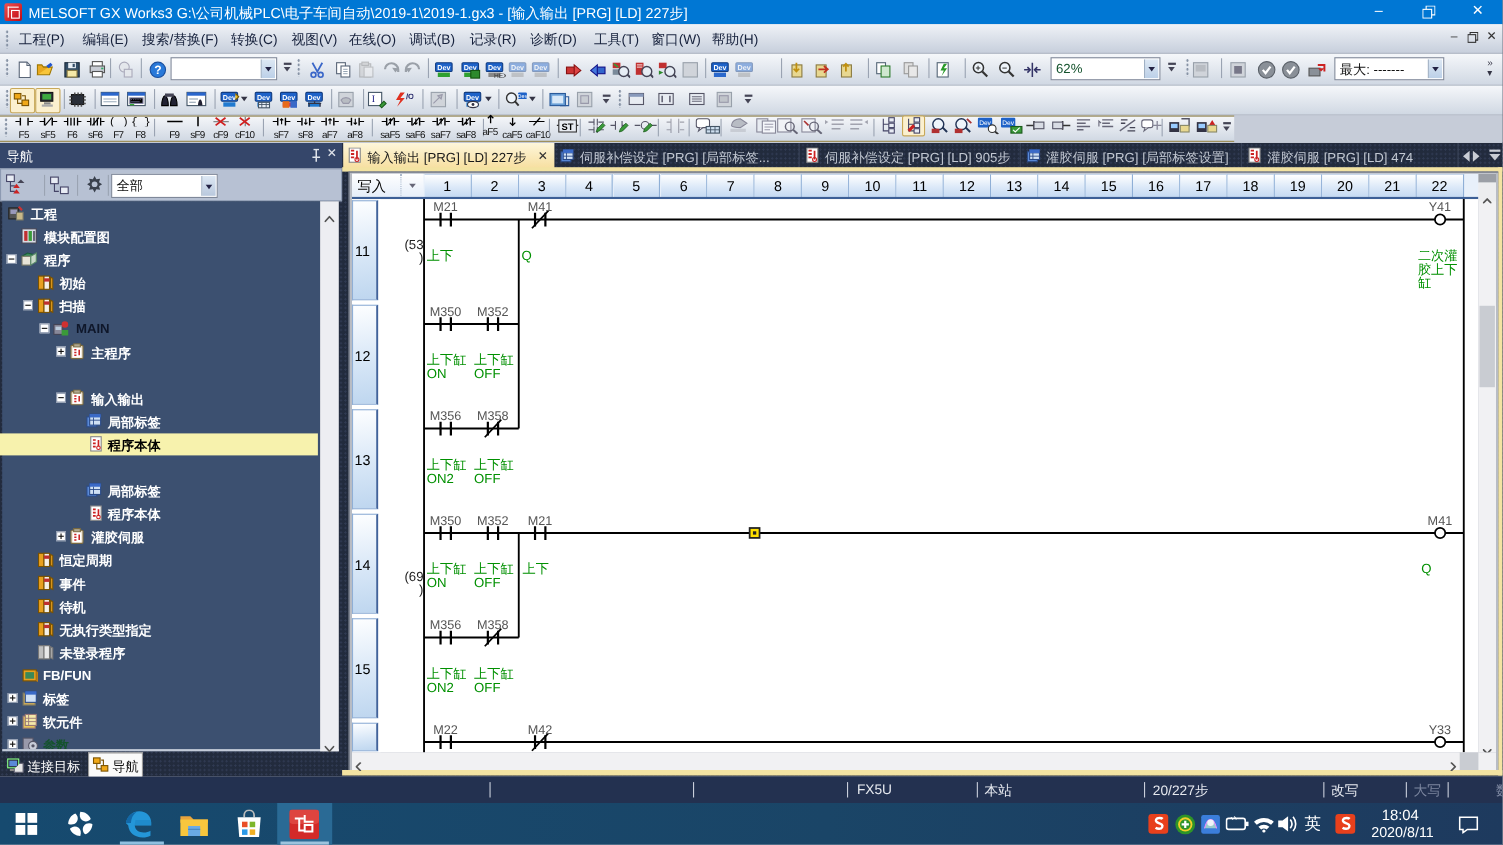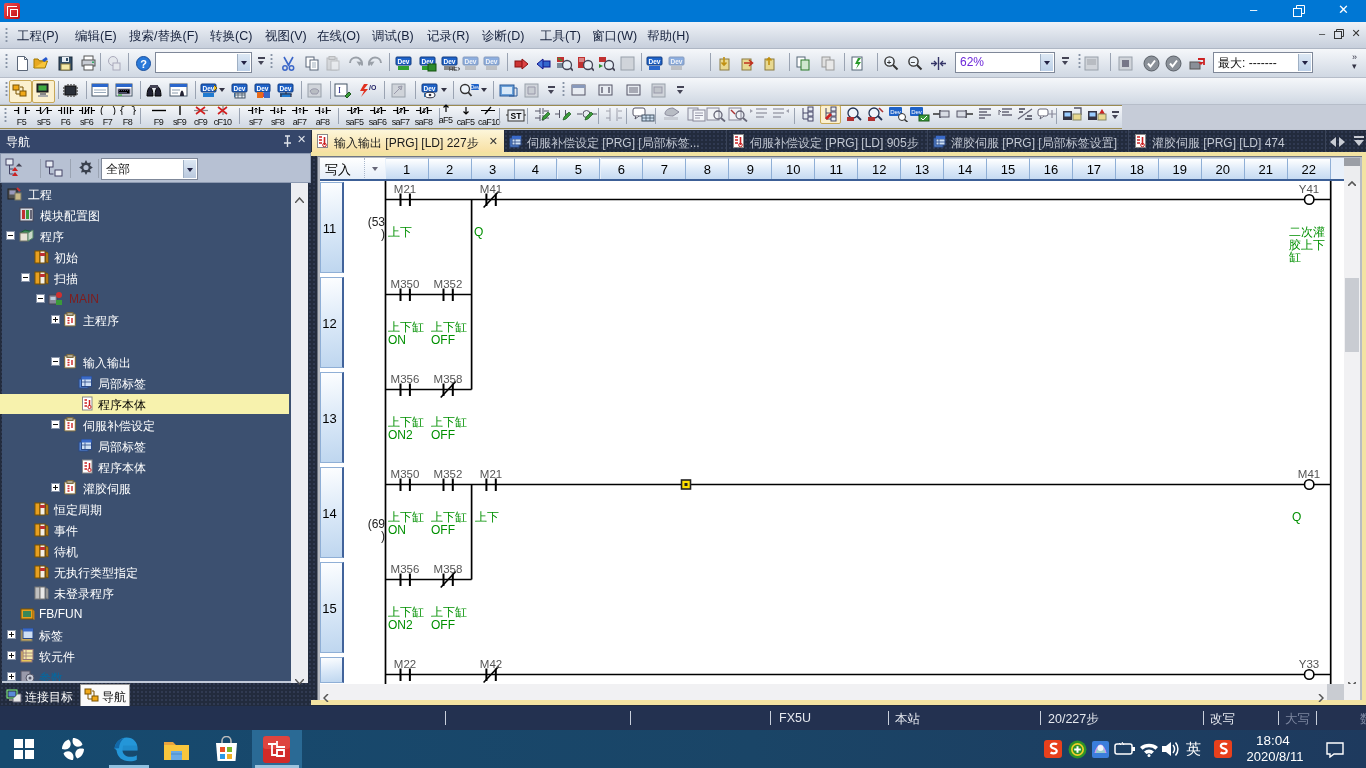--- a/index.html
+++ b/index.html
@@ -53,20 +53,21 @@
 #statusbar{position:absolute;left:0;top:706px;width:1366px;height:24px;background:#233150;color:#e6e9ef;font-size:12.5px;}
 #statusbar .st{position:absolute;top:5px;white-space:nowrap;text-align:center;}
 #statusbar .sep{position:absolute;top:5px;width:1px;height:14px;background:#c9cfdb;}
 #statusbar .dis{color:#7d87a0;}
 #taskbar{position:absolute;left:0;top:730px;width:1366px;height:38px;background:linear-gradient(90deg,#164a6f,#1a4567 55%,#1e3a5e);color:#fff;}
 .tkico{position:absolute;}
 </style></head>
 <body>
 <div id="titlebar">
   <div id="tb-ico"></div>
+  <div class="ttext">MELSOFT GX Works3 G:\公司机械PLC\电子车间自动\2019-1\2019-1.gx3 - [输入输出 [PRG] [LD] 227步]</div>
   <div class="wbtn" style="left:1231px;">–</div>
   <div class="wbtn" style="left:1276px;"><svg width="12" height="12" style="margin-top:5px;">
         <rect x="0.5" y="3.5" width="8" height="8" fill="none" stroke="#fff"></rect>
         <path d="M3.5 3.5v-3h8v8h-3" fill="none" stroke="#fff"></path>
       </svg></div>
   <div class="wbtn" style="left:1321px;">✕</div>
 </div>
 <div id="menubar">
   <div class="grip" style="left:5px;top:5px;height:17px;"></div>
   <div class="mitem" style="left:17px;">工程(P)</div>
@@ -285,21 +286,21 @@
       <circle cx="6.5" cy="6.5" r="4.6" fill="#eef4fa" stroke="#333" stroke-width="1.4"></circle>
       <text x="6.2" y="9.5" font-size="8" font-weight="bold" font-family="Liberation Sans" fill="#333" text-anchor="middle">−</text>
       <path d="M10 10l4.5 4.5" stroke="#333" stroke-width="2"></path>
     </svg></div>
 <div class="ti" style="left:930px;top:55px;width:17px;height:17px;"><svg width="17" height="17" viewBox="0 0 17 17" style="">
       <path d="M8.5 2v13" stroke="#336" stroke-width="1.4"></path>
       <path d="M1 8.5h5M16 8.5h-5" stroke="#336" stroke-width="1.4"></path>
       <path d="M4 6l2.5 2.5L4 11M13 6l-2.5 2.5L13 11" fill="none" stroke="#336" stroke-width="1.4"></path>
     </svg></div>
 <div class="combo" style="left:955px;top:52px;width:100px;height:21px;">
-    <span style="position:absolute;left:4px;top:2px;font-size:12px;color:#6d28d9;white-space:nowrap;">62%</span>
+    <span style="position:absolute;left:4px;top:2px;font-size:12px;color:#14532d;white-space:nowrap;">62%</span>
     <div style="position:absolute;right:1px;top:1px;bottom:1px;width:13px;background:linear-gradient(#dde8f4,#bcd0e8);border-left:1px solid #9fb0c4;">
       <div style="position:absolute;left:3px;top:7px;width:0;height:0;border:3.5px solid transparent;border-top:4.5px solid #224;"></div>
     </div>
   </div>
 <div style="position:absolute;left:1062px;top:55px;width:9px;height:14px;">
     <div style="position:absolute;left:0;top:2px;width:7px;height:1.5px;background:#445;"></div>
     <div style="position:absolute;left:0;top:6px;width:0;height:0;border:3.5px solid transparent;border-top:4.5px solid #445;"></div>
   </div>
 <div class="grip" style="left:1078px;top:53px;height:17px;"></div>
 <div class="ti" style="left:1083px;top:55px;width:17px;height:17px;"><svg width="17" height="17" viewBox="0 0 17 17" style="">
@@ -1058,21 +1059,21 @@
         </svg></div>
 <div class="tsep" style="left:97px;top:5px;height:19px;"></div>
 <div class="combo" style="left:100px;top:4px;width:97px;height:22px;">
         <span style="position:absolute;left:4px;top:2px;font-size:12px;color:#111;white-space:nowrap;">全部</span>
         <div style="position:absolute;right:1px;top:1px;bottom:1px;width:13px;background:linear-gradient(#dde8f4,#b9c8dd);border-left:1px solid #9fb0c4;">
           <div style="position:absolute;left:3px;top:8px;width:0;height:0;border:3.5px solid transparent;border-top:4.5px solid #224;"></div>
         </div>
       </div>
     </div>
   <div id="navtreebg"></div>
-  <div style="position:absolute;left:0;top:0;width:311px;height:552px;overflow:hidden;">
+  <div style="position:absolute;left:0;top:0;width:311px;height:552px;overflow:hidden;font-weight:bold;">
       <div class="trow" style="top:54px;">
         <span class="tico" style="left:7px;"><svg width="15" height="15" viewBox="0 0 15 15" style="">
             <rect x="1" y="3" width="9" height="10" fill="#555" stroke="#222"></rect>
             <rect x="2.5" y="4.5" width="6" height="4" fill="#99b"></rect>
             <rect x="8" y="7" width="6" height="7" fill="#c8b888" stroke="#776"></rect>
             <path d="M10 2l3 3" stroke="#c33" stroke-width="2"></path>
           </svg></span>
         <span class="txt" style="left:28px;color:#fff;">工程</span>
       </div>
       <div class="trow" style="top:75px;">
@@ -1119,21 +1120,21 @@
       <div class="trow" style="top:159px;">
         <span class="exp" style="left:36px;">
           <i></i>
         </span>
         <span class="tico" style="left:48px;"><svg width="15" height="15" viewBox="0 0 15 15" style="">
             <rect x="1" y="4" width="8" height="9" fill="#889" stroke="#445"></rect>
             <rect x="2.5" y="6" width="5" height="3" fill="#bcd"></rect>
             <circle cx="11" cy="4" r="3" fill="#d03030"></circle>
             <rect x="8" y="9" width="6" height="5" fill="#3a9a3a"></rect>
           </svg></span>
-        <span class="txt" style="left:69px;color:#7f1d1d;">MAIN</span>
+        <span class="txt" style="left:69px;color:#0f172a;">MAIN</span>
       </div>
       <div class="trow" style="top:180px;">
         <span class="exp p" style="left:51px;">
           <i></i>
         </span>
         <span class="tico" style="left:63px;"><svg width="15" height="15" viewBox="0 0 15 15" style="">
             <rect x="1.5" y="2" width="11" height="12" rx="1" fill="#e8ddc8" stroke="#7a6a40"></rect>
             <rect x="4" y="0.5" width="6" height="3" fill="#b0a890" stroke="#7a6a40"></rect>
             <rect x="3" y="4" width="8" height="9" fill="#fff"></rect>
             <path d="M4.5 6h2M4.5 8.5h2M4.5 11h2" stroke="#c22" stroke-width="1.4"></path>
@@ -1166,33 +1167,20 @@
       <div class="trow" style="top:264px;">
         <div style="position:absolute;left:0;top:0;width:289px;height:20px;background:#f7f2ad;"></div>
         <span class="tico" style="left:80px;"><svg width="15" height="15" viewBox="0 0 15 15" style="">
             <rect x="2.5" y="1" width="9.5" height="13" fill="#fff" stroke="#888"></rect>
             <path d="M4.5 4h2.5M4.5 7h2.5M4.5 10h2.5" stroke="#c22" stroke-width="1.5"></path>
             <path d="M9.5 4v6" stroke="#c22" stroke-width="1.5"></path>
             <circle cx="9.5" cy="11" r="1.6" fill="none" stroke="#c22"></circle>
           </svg></span>
         <span class="txt" style="left:98px;color:#000;">程序本体</span>
       </div>
-      <div class="trow" style="top:285px;">
-        <span class="exp" style="left:51px;">
-          <i></i>
-        </span>
-        <span class="tico" style="left:63px;"><svg width="15" height="15" viewBox="0 0 15 15" style="">
-            <rect x="1.5" y="2" width="11" height="12" rx="1" fill="#e8ddc8" stroke="#7a6a40"></rect>
-            <rect x="4" y="0.5" width="6" height="3" fill="#b0a890" stroke="#7a6a40"></rect>
-            <rect x="3" y="4" width="8" height="9" fill="#fff"></rect>
-            <path d="M4.5 6h2M4.5 8.5h2M4.5 11h2" stroke="#c22" stroke-width="1.4"></path>
-            <path d="M9 6v5" stroke="#c22" stroke-width="1.4"></path>
-          </svg></span>
-        <span class="txt" style="left:83px;color:#fff;">伺服补偿设定</span>
-      </div>
       <div class="trow" style="top:306px;">
         <span class="tico" style="left:78px;"><svg width="15" height="15" viewBox="0 0 15 15" style="">
             <rect x="1" y="4" width="9" height="9" fill="#5a8ad8" stroke="#2a4a88"></rect>
             <rect x="3.5" y="1.5" width="10" height="10" fill="#cfe0f4" stroke="#2a4a88"></rect>
             <rect x="3.5" y="1.5" width="10" height="3" fill="#3a6ac8"></rect>
             <path d="M3.5 7h10M7 4.5v7" stroke="#2a4a88" stroke-width="0.8"></path>
           </svg></span>
         <span class="txt" style="left:98px;color:#fff;">局部标签</span>
       </div>
       <div class="trow" style="top:327px;">
@@ -1293,21 +1281,21 @@
       </div>
       <div class="trow" style="top:537px;">
         <span class="exp p" style="left:7px;">
           <i></i>
         </span>
         <span class="tico" style="left:20px;"><svg width="15" height="15" viewBox="0 0 15 15" style="">
             <rect x="1" y="2" width="9" height="11" fill="#99a" stroke="#556"></rect>
             <circle cx="10" cy="9" r="4" fill="#c8ccd8" stroke="#556"></circle>
             <circle cx="10" cy="9" r="1.5" fill="#556"></circle>
           </svg></span>
-        <span class="txt" style="left:39px;color:#0369a1;">参数</span>
+        <span class="txt" style="left:39px;color:#14532d;">参数</span>
       </div>
     </div>
   <div style="position:absolute;left:2px;top:551px;width:306px;height:2px;background:#c2cad8;"></div>
   <div id="navsb">
     <div style="position:absolute;left:4px;top:6px;"><svg width="9" height="6">
           <path d="M0 6l4.5-5L9 6" fill="none" stroke="#555" stroke-width="1.5"></path>
         </svg></div>
     <div style="position:absolute;left:4px;top:488px;"><svg width="9" height="6">
           <path d="M0 0l4.5 5L9 0" fill="none" stroke="#555" stroke-width="1.5"></path>
         </svg></div>

